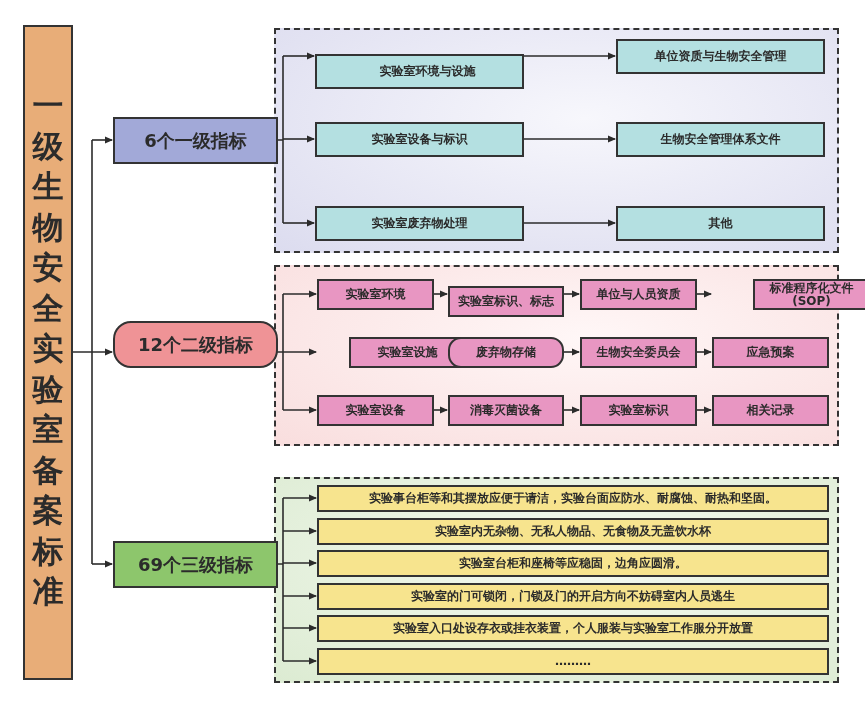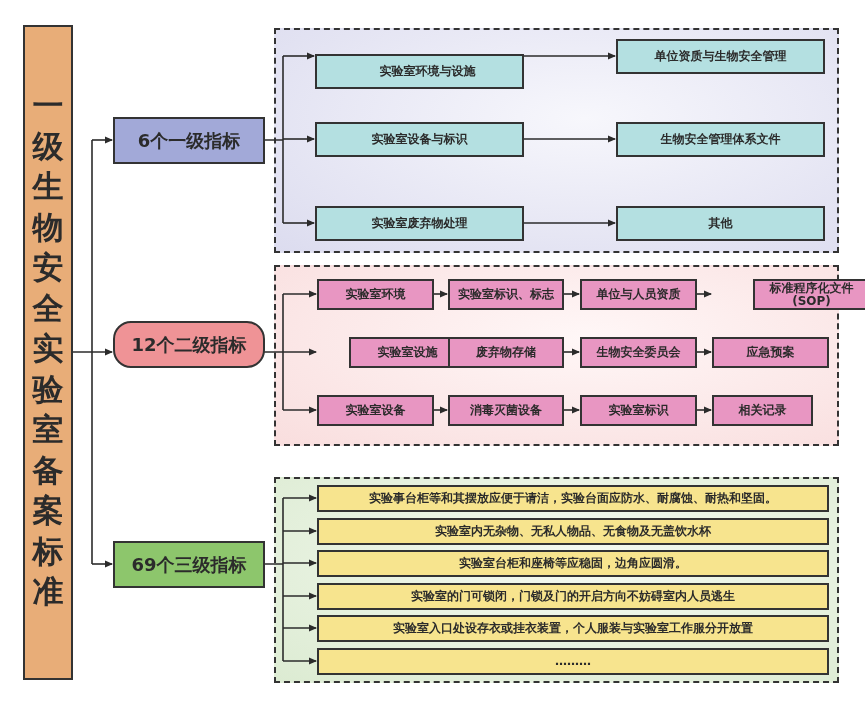--- a/index.html
+++ b/index.html
@@ -4,21 +4,21 @@
 <style>
   html, body { margin: 0; padding: 0; background: #ffffff; }
   body { width: 865px; height: 704px; position: relative; overflow: hidden;
          font-family: "DejaVu Sans", "Liberation Sans", sans-serif; color: #2b2b2b; }
   .abs { position: absolute; box-sizing: border-box; }
   #wires { position: absolute; left: 0; top: 0; width: 865px; height: 704px; pointer-events: none; }
   .title-panel { left: 23px; top: 25px; width: 50px; height: 655px; background: #e8ad78;
                  border: 2px solid #333; display: flex; flex-direction: column; align-items: center;
                  padding-top: 58px; }
   .title-panel span { font-size: 31px; font-weight: bold; line-height: 40.5px; color: #2b2b2b; }
-  .level { left: 113px; width: 152px; height: 47px; border: 2px solid #333;
+  .level { left: 113px; width: 165px; height: 47px; border: 2px solid #333;
            display: flex; align-items: center; justify-content: center;
            font-size: 18px; font-weight: bold; color: #2b2b2b; }
   .lv1 { top: 117px; background: #a2a9d8; }
   .lv2 { top: 321px; background: #ef9396; border-radius: 18px; }
   .lv3 { top: 541px; background: #8dc66c; }
   .group { border: 2px dashed #333; }
   .g-blue  { left: 274px; top: 28px;  width: 565px; height: 225px;
              background: radial-gradient(ellipse at 55% 40%, #f7f7fc 0%, #dcdcef 100%); }
   .g-pink  { left: 274px; top: 265px; width: 565px; height: 181px;
              background: radial-gradient(ellipse at 55% 40%, #fff7f7 0%, #f9dede 100%); }
@@ -106,33 +106,33 @@
 <div class="abs level lv3">69个三级指标</div>
 
 <div class="abs box teal" style="left:315px;top:54px;padding-left:16px;">实验室环境与设施</div>
 <div class="abs box teal" style="left:315px;top:122px;">实验室设备与标识</div>
 <div class="abs box teal" style="left:315px;top:206px;">实验室废弃物处理</div>
 <div class="abs box teal" style="left:616px;top:39px;">单位资质与生物安全管理</div>
 <div class="abs box teal" style="left:616px;top:122px;">生物安全管理体系文件</div>
 <div class="abs box teal" style="left:616px;top:206px;">其他</div>
 
 <div class="abs box pinkbox" style="left:317px;top:279px;width:117px;">实验室环境</div>
-<div class="abs box pinkbox" style="left:448px;top:279px;width:116px;">实验室标识、标志</div>
+<div class="abs box pinkbox" style="left:448px;top:286px;width:116px;">实验室标识、标志</div>
 <div class="abs box pinkbox" style="left:580px;top:279px;width:117px;">单位与人员资质</div>
 <div class="abs box pinkbox" style="left:712px;top:279px;width:117px;white-space:pre-line;margin-left:41px;">标准程序化文件
 (SOP)</div>
 
 <div class="abs box pinkbox" style="left:317px;top:337px;width:117px;margin-left:32px;">实验室设施</div>
-<div class="abs box pinkbox" style="left:448px;top:337px;width:116px;">废弃物存储</div>
+<div class="abs box pinkbox" style="left:448px;top:337px;width:116px;border-radius:13px;">废弃物存储</div>
 <div class="abs box pinkbox" style="left:580px;top:337px;width:117px;">生物安全委员会</div>
 <div class="abs box pinkbox" style="left:712px;top:337px;width:117px;">应急预案</div>
 
 <div class="abs box pinkbox" style="left:317px;top:395px;width:117px;">实验室设备</div>
 <div class="abs box pinkbox" style="left:448px;top:395px;width:116px;">消毒灭菌设备</div>
 <div class="abs box pinkbox" style="left:580px;top:395px;width:117px;">实验室标识</div>
-<div class="abs box pinkbox" style="left:712px;top:395px;width:101px;">相关记录</div>
+<div class="abs box pinkbox" style="left:712px;top:395px;width:117px;">相关记录</div>
 
 <div class="abs box yellow" style="top:485px;">实验事台柜等和其摆放应便于请洁，实验台面应防水、耐腐蚀、耐热和坚固。</div>
 <div class="abs box yellow" style="top:518px;">实验室内无杂物、无私人物品、无食物及无盖饮水杯</div>
 <div class="abs box yellow" style="top:550px;">实验室台柜和座椅等应稳固，边角应圆滑。</div>
 <div class="abs box yellow" style="top:583px;">实验室的门可锁闭，门锁及门的开启方向不妨碍室内人员逃生</div>
 <div class="abs box yellow" style="top:615px;">实验室入口处设存衣或挂衣装置，个人服装与实验室工作服分开放置</div>
 <div class="abs box yellow" style="top:648px;">………</div>
 
 </body></html>

